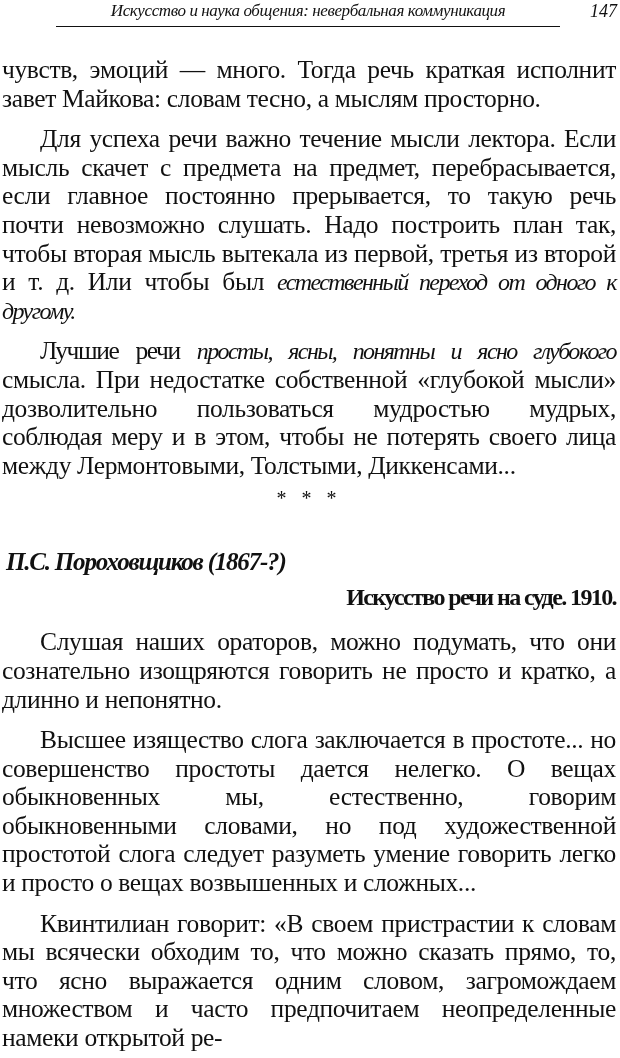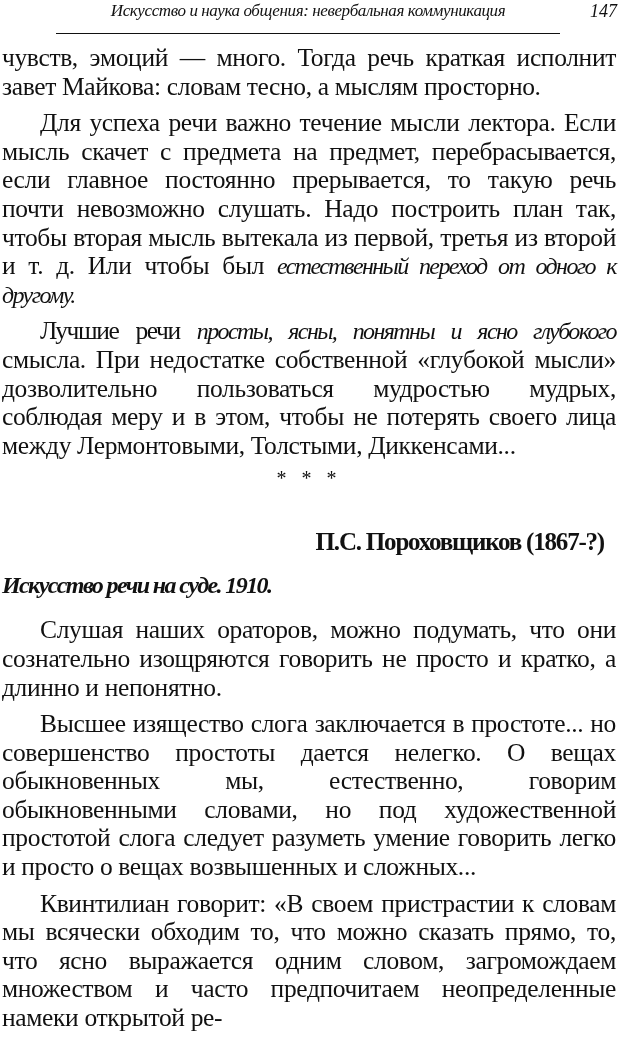--- a/index.html
+++ b/index.html
@@ -34,42 +34,42 @@
     left: 56px;
     top: 1px;
     width: 504px;
     font-style: italic;
     font-size: 17px;
     letter-spacing: -0.4px;
     line-height: 20px;
     text-align: center;
     white-space: nowrap;
     border-bottom: 1.5px solid #111;
-    padding-bottom: 12px;
+    padding-bottom: 5px;
   }
   .page-number {
     position: absolute;
     right: 3px;
     top: 1px;
     font-style: italic;
     font-size: 18px;
     line-height: 20px;
     margin-left: 28px;
   }
   .body-text {
     position: absolute;
     left: 2px;
     top: 44px;
     width: 614px;
     font-size: 25.5px;
     line-height: 28.6px;
     letter-spacing: -0.35px;
   }
   .para {
-    margin: 0 0 8px 0;
+    margin: 12px 0 8px 0;
     text-align: justify;
     text-align-last: left;
     hyphens: manual;
   }
   .para.indent {
     text-indent: 38px;
   }
   .para .em {
   }
   .para .em-tight {
@@ -81,31 +81,31 @@
     letter-spacing: -1.4px;
   }
   .separator {
     text-align: center;
     font-size: 20px;
     line-height: 20px;
     margin: 8px 0 38px 0;
     letter-spacing: 5px;
   }
   .section-author {
-    text-align: right;
+    text-align: left;
     font-weight: bold;
     font-size: 25px;
     line-height: 32px;
     letter-spacing: -1.2px;
-    margin: 12px;
+    margin: 4px;
+    font-style: italic;
   }
   .section-work {
-    text-align: left;
+    text-align: right;
     font-weight: bold;
-    font-style: italic;
     font-size: 24px;
     line-height: 30px;
     letter-spacing: -1.6px;
     margin: 0 0 16px 0;
   }
 </style>
 </head>
 <body>
 
 <div class="page">

